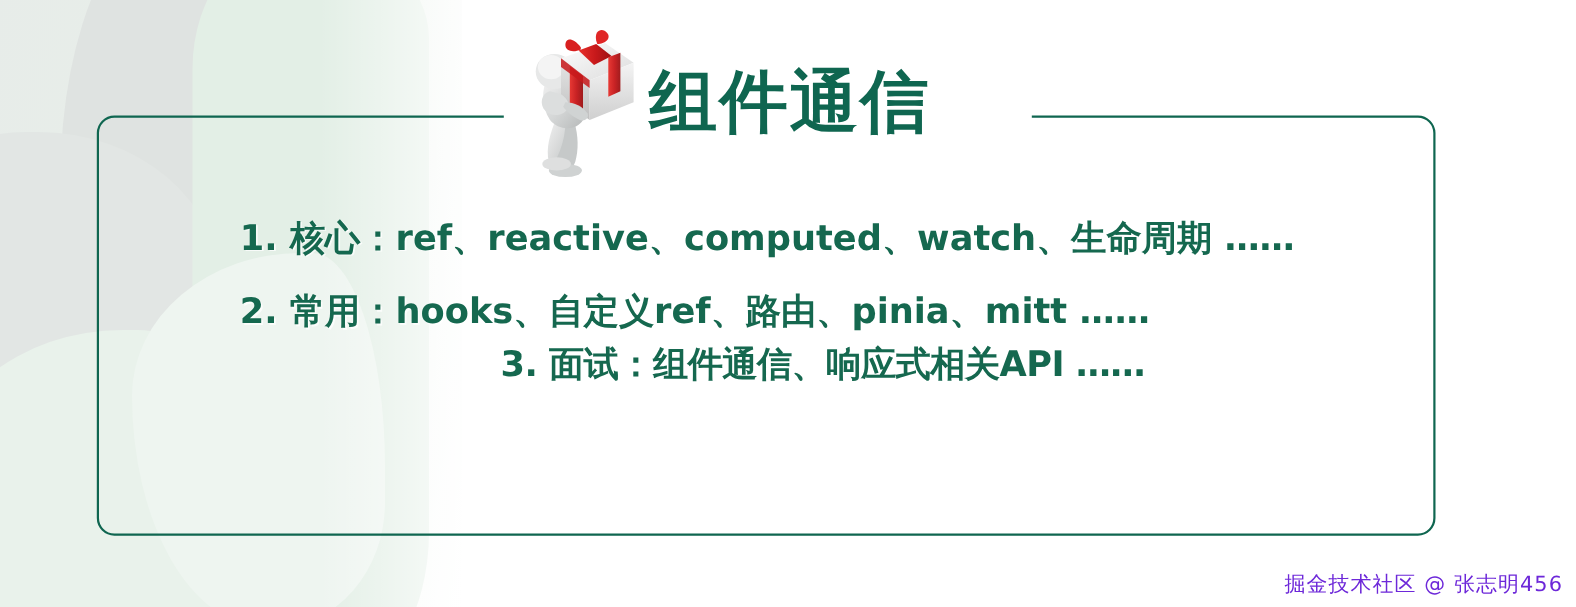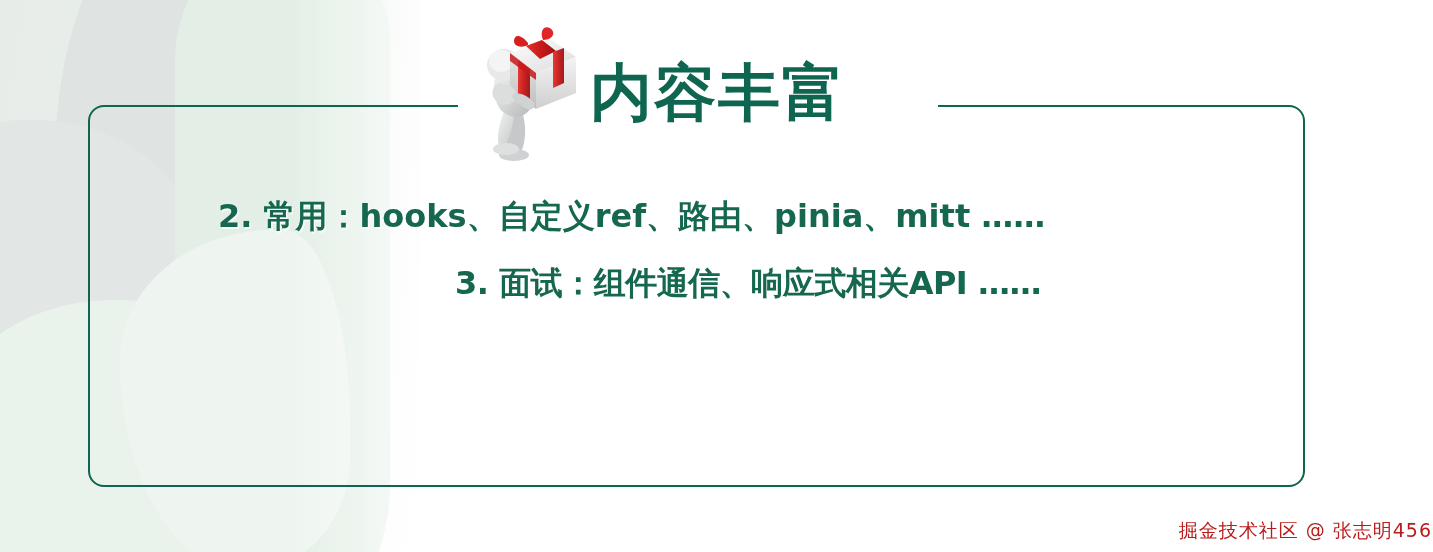--- a/index.html
+++ b/index.html
@@ -143,30 +143,30 @@
     width: 1060px;
   }
   .list-item {
     color: #15684f;
     font-weight: bold;
     white-space: nowrap;
     text-shadow: 1.5px 1.5px 0 rgba(255,255,255,0.75);
     font-family: "DejaVu Sans", "Liberation Sans", sans-serif;
   }
   .item-1 { font-size: 32px; line-height: 1; margin-bottom: 35px; }
-  .item-2 { font-size: 32px; line-height: 1; margin-bottom: 35px; }
+  .item-2 { font-size: 32px; line-height: 1; margin-bottom: 16px; }
   .item-3 { font-size: 32px; line-height: 1; letter-spacing: -0.5px; text-align: center; }
 
   
   .watermark {
     position: absolute;
-    right: 1px;
+    right: 12px;
     bottom: 8px;
     font-size: 19px;
-    color: #b91c1c;
+    color: #6d28d9;
     letter-spacing: 1px;
     white-space: nowrap;
     font-family: "DejaVu Sans", "Liberation Sans", sans-serif;
   }
 </style>
 </head>
 <body>
 
 <div id="slide">
 
@@ -233,23 +233,24 @@
       <path d="M83 29 L94 25 L94 60 L83 65 Z" fill="url(#gRib)" opacity="0.95"></path>
 
       <path d="M40 30 L66 50 L66 57 L40 38 Z" fill="#c8191b" opacity="0.85"></path>
 
       <path d="M58 20 C50 10 44 12 44 18 C44 24 52 25 58 22 Z" fill="#d81f1f"></path>
       <path d="M72 14 C70 4 78 2 82 7 C86 12 80 17 73 17 Z" fill="#e02626"></path>
 
       <path d="M30 60 C22 62 20 72 26 78 C32 84 42 82 46 76 C49 71 44 64 38 62 Z" fill="#dcdede"></path>
       <path d="M44 70 C52 70 60 74 64 80 C66 84 62 88 57 86 C50 83 45 78 42 74 Z" fill="#d0d3d3"></path>
     </svg>
-    <div class="title">内容丰富</div>
+    <div class="title">组件通信</div>
   </div>
 
   <div class="list">
+    <div class="list-item item-1">1. 核心：ref、reactive、computed、watch、生命周期 ……</div>
     <div class="list-item item-2">2. 常用：hooks、自定义ref、路由、pinia、mitt ……</div>
     <div class="list-item item-3">3. 面试：组件通信、响应式相关API ……</div>
   </div>
 
   <div class="watermark">掘金技术社区 @ 张志明456</div>
 
 </div>
 
 </body></html>

